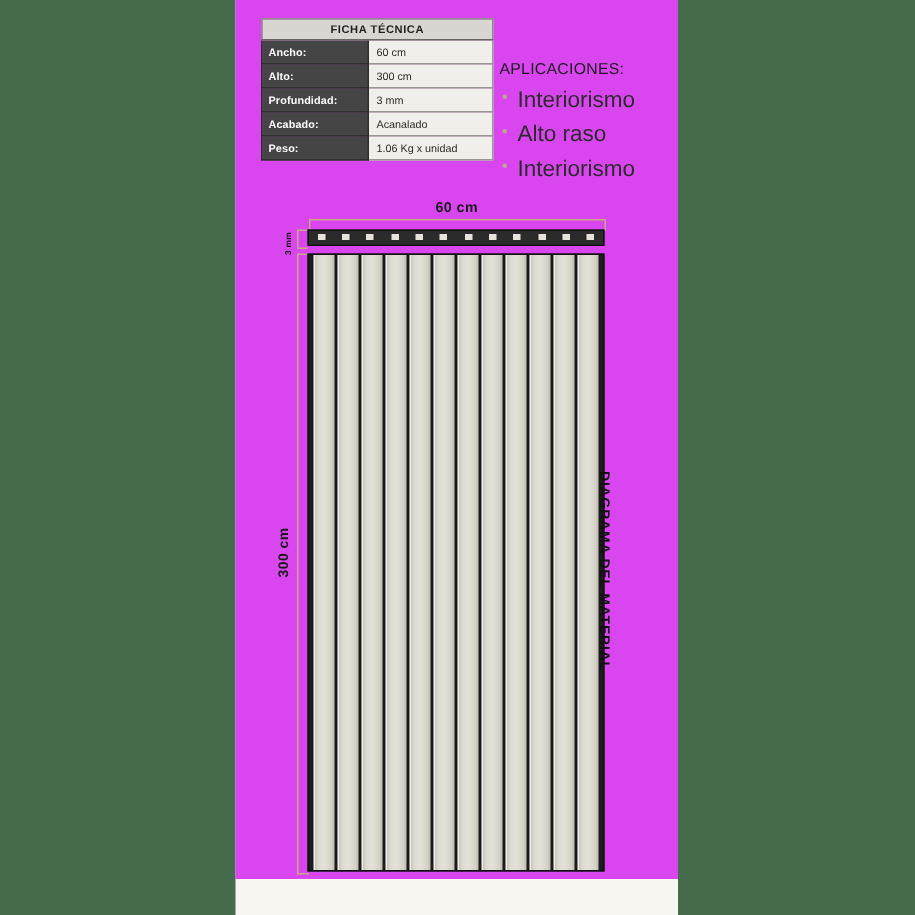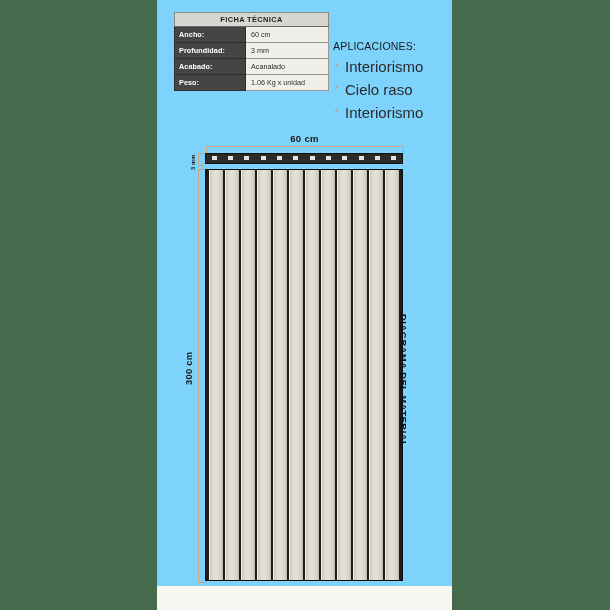--- a/index.html
+++ b/index.html
@@ -25,21 +25,21 @@
   .band-left  { left: 0;   width: 157px; }
   .band-right { left: 452px; width: 158px; }
 
   
   .canvas {
     position: absolute;
     left: 157px;
     top: 0;
     width: 295px;
     height: 586px;
-    background: #7dd3fc;
+    background: #d946ef;
   }
 
   
   .spec-table {
     position: absolute;
     left: 17px;
     top: 12px;
     width: 155px;
     border-collapse: collapse;
     font-size: 7.2px;
@@ -280,39 +280,43 @@
   <table class="spec-table">
     <tbody>
       <tr>
         <td class="spec-head" colspan="2">FICHA TÉCNICA</td>
       </tr>
       <tr>
         <td class="spec-key">Ancho:</td>
         <td class="spec-val">60 cm</td>
       </tr>
       <tr>
+        <td class="spec-key">Alto:</td>
+        <td class="spec-val">300 cm</td>
+      </tr>
+      <tr>
         <td class="spec-key">Profundidad:</td>
         <td class="spec-val">3 mm</td>
       </tr>
       <tr>
         <td class="spec-key">Acabado:</td>
         <td class="spec-val">Acanalado</td>
       </tr>
       <tr>
         <td class="spec-key">Peso:</td>
         <td class="spec-val">1.06 Kg x unidad</td>
       </tr>
     </tbody>
   </table>
 
   <div class="apps">
     <div class="apps-title">APLICACIONES:</div>
     <ul class="apps-list">
       <li>Interiorismo</li>
-      <li>Cielo raso</li>
+      <li>Alto raso</li>
       <li>Interiorismo</li>
     </ul>
   </div>
 
   <div class="diagram">
 
     <div class="dim-top-label">60 cm</div>
     <div class="dim-top-bracket"></div>
 
     <div class="dim-thick-label">3 mm</div>

